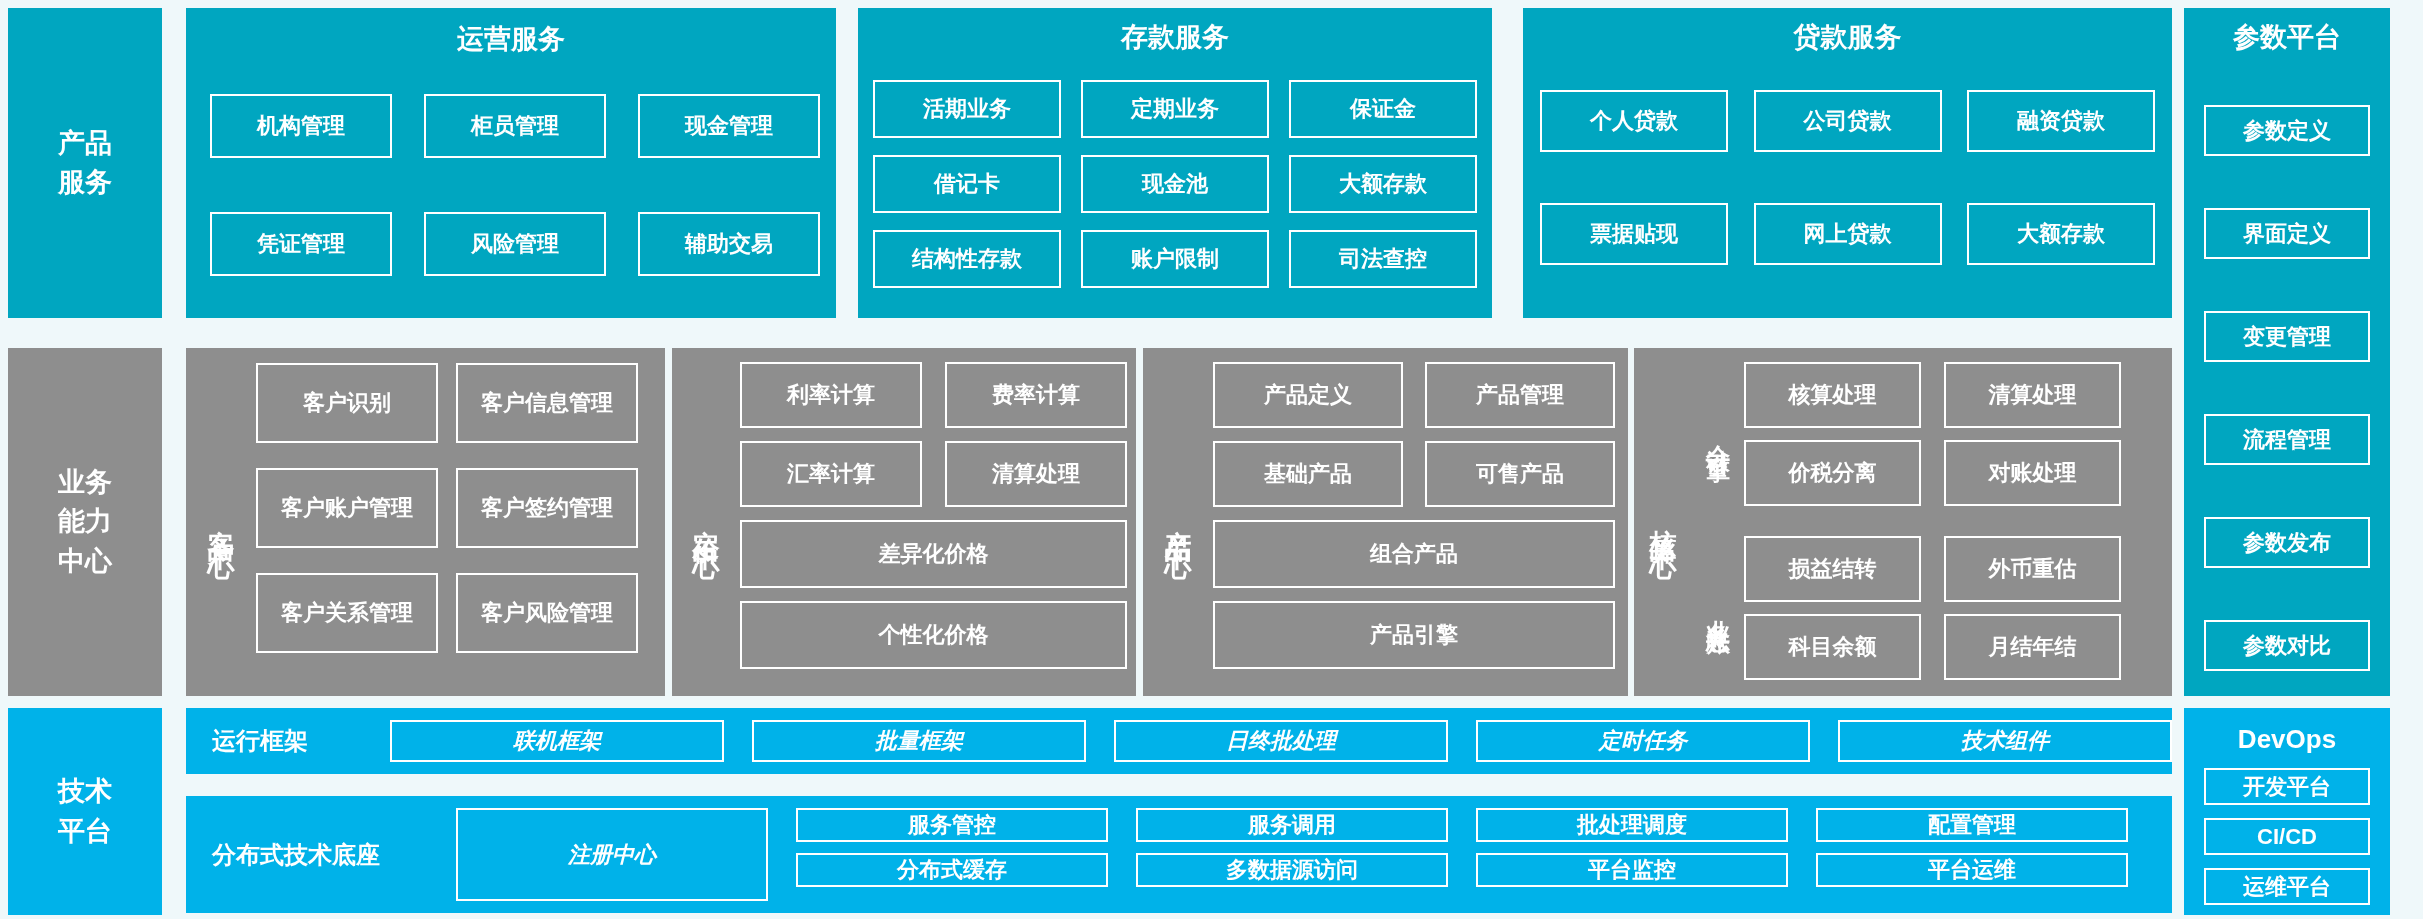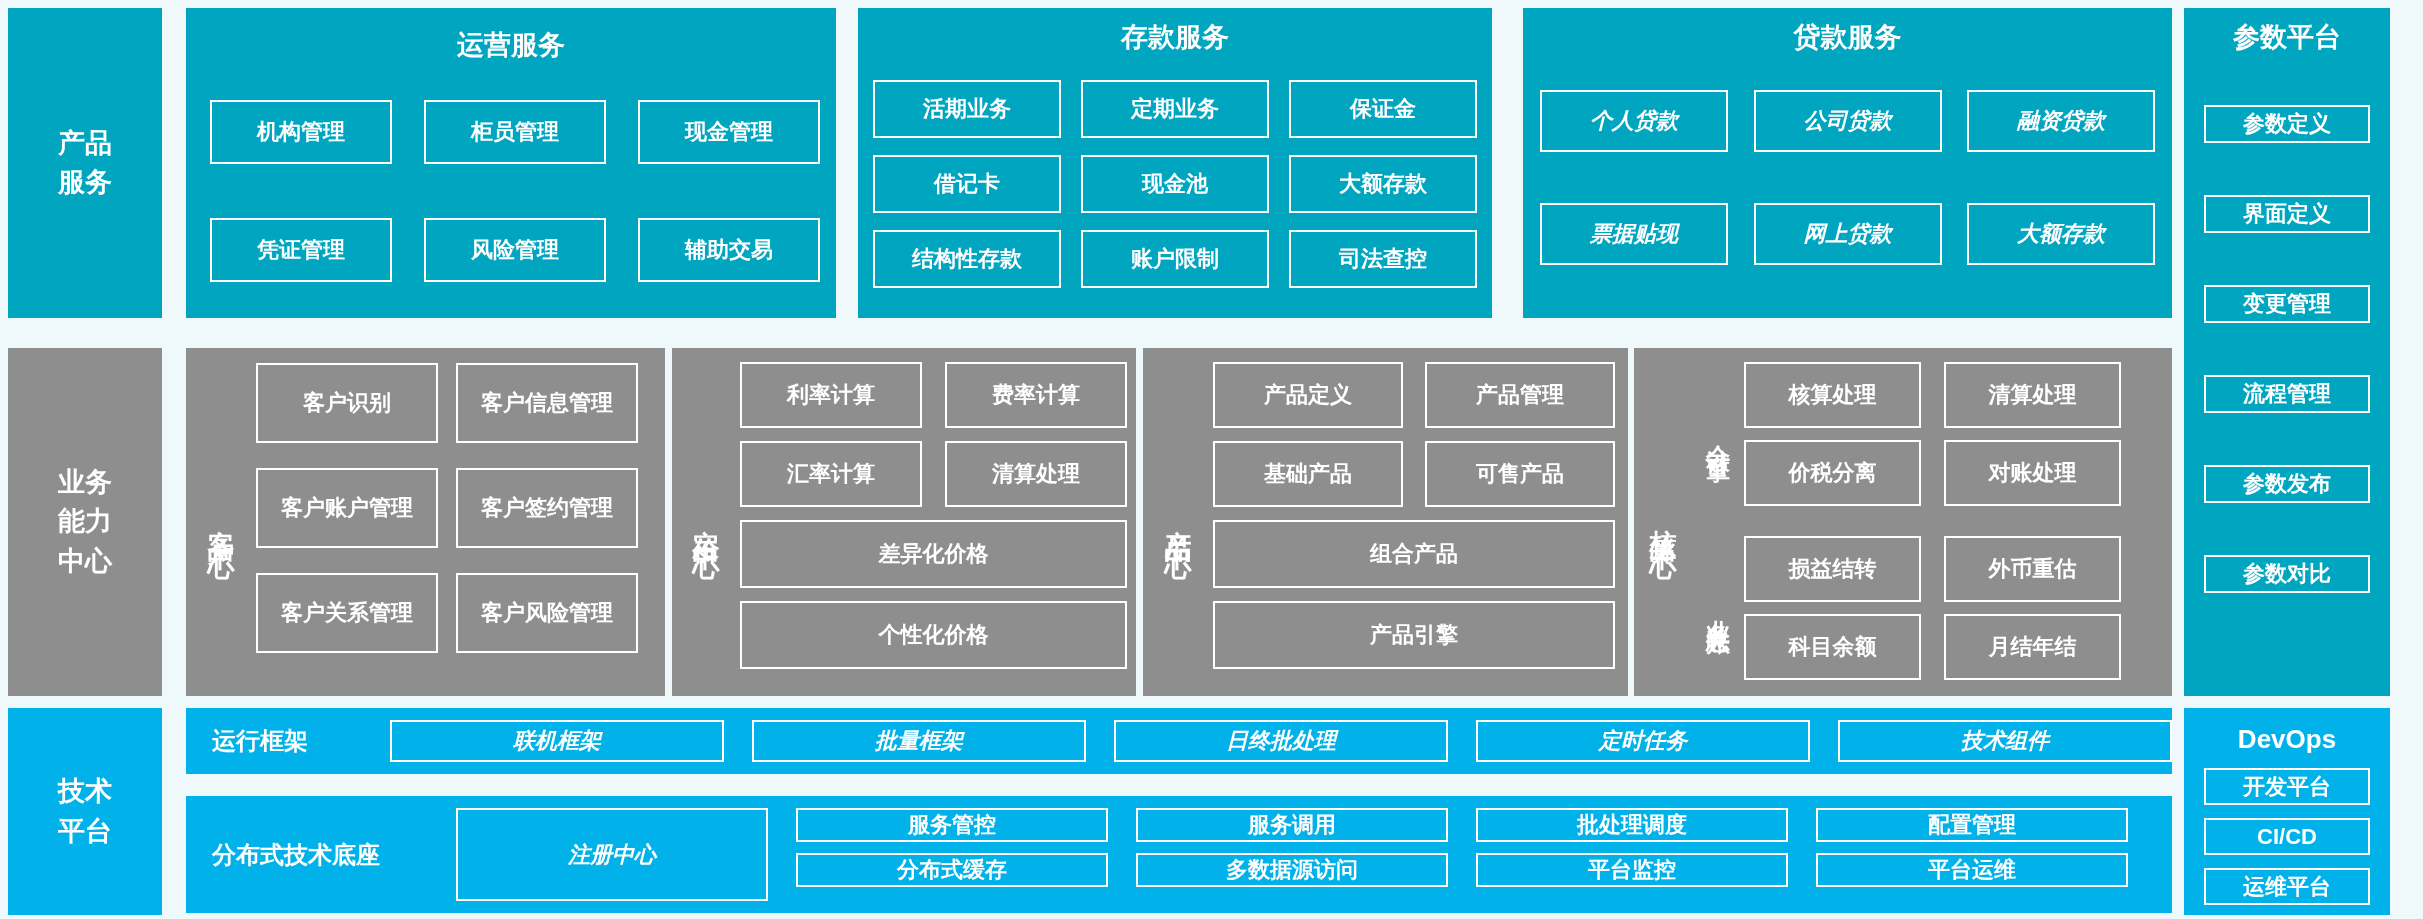--- a/index.html
+++ b/index.html
@@ -17,31 +17,31 @@
   .sec-title{text-align:center;font-size:27px;font-weight:bold;margin-top:14px;line-height:31px;}
   .box{border:2px solid #fff;box-sizing:border-box;display:flex;align-items:center;justify-content:center;
        font-size:22px;font-weight:bold;text-align:center;}
   .brow{display:flex;justify-content:space-between;}
   .vlabel{writing-mode:vertical-rl;text-orientation:upright;font-size:27px;font-weight:bold;
           letter-spacing:7px;display:flex;align-items:center;justify-content:center;}
   .vlabel-sub{writing-mode:vertical-rl;text-orientation:upright;font-size:24px;font-weight:bold;
           letter-spacing:4px;display:flex;align-items:center;justify-content:center;}
   
   .rail-product{left:8px;top:8px;width:154px;height:310px;}
-  .sec-ops{left:186px;top:8px;width:650px;height:310px;padding:8px 16px;box-sizing:border-box;}
+  .sec-ops{left:186px;top:8px;width:650px;height:310px;padding:2px 16px;box-sizing:border-box;}
   .sec-ops .brow .box{width:182px;height:64px;margin-left:8px;}
   .sec-ops .r1{margin-top:39px;} .sec-ops .r2{margin-top:54px;}
   .sec-deposit{left:858px;top:8px;width:634px;height:310px;padding:0 15px;box-sizing:border-box;}
   .sec-deposit .brow .box{width:188px;height:58px;}
   .sec-deposit .r1{margin-top:27px;} .sec-deposit .r2,.sec-deposit .r3{margin-top:17px;}
   .sec-loan{left:1523px;top:8px;width:649px;height:310px;padding:0 17px;box-sizing:border-box;}
-  .sec-loan .brow .box{width:188px;height:62px;font-style:italic;}
+  .sec-loan .brow .box{width:188px;height:62px;}
   .sec-loan .r1{margin-top:37px;} .sec-loan .r2{margin-top:51px;}
   .sec-param{left:2184px;top:8px;width:206px;height:688px;align-items:center;}
-  .sec-param .box{width:166px;height:38px;margin-top:52px;}
+  .sec-param .box{width:166px;height:51px;margin-top:52px;}
   .sec-param .box:first-of-type{margin-top:12px;}
   
   .rail-bizcap{left:8px;top:348px;width:154px;height:348px;}
   .hsec{position:absolute;top:348px;height:348px;display:flex;flex-direction:row;}
   .sec-cust{left:186px;width:479px;}
   .sec-cust .vlabel{width:70px;}
   .sec-cust .grid{display:grid;grid-template-columns:182px 182px;grid-auto-rows:80px;
                   column-gap:18px;row-gap:25px;margin-top:15px;align-content:start;}
   .sec-pricing{left:672px;width:464px;}
   .sec-pricing .vlabel{width:68px;}

